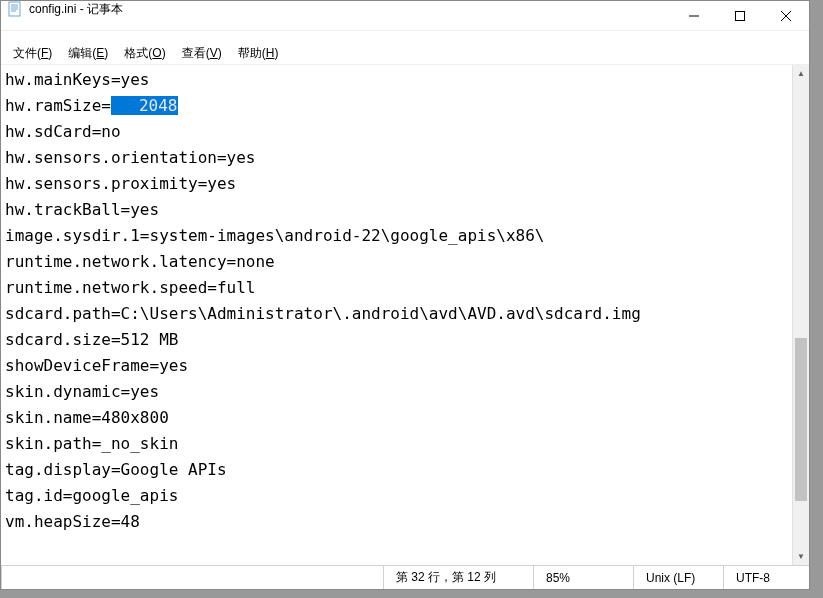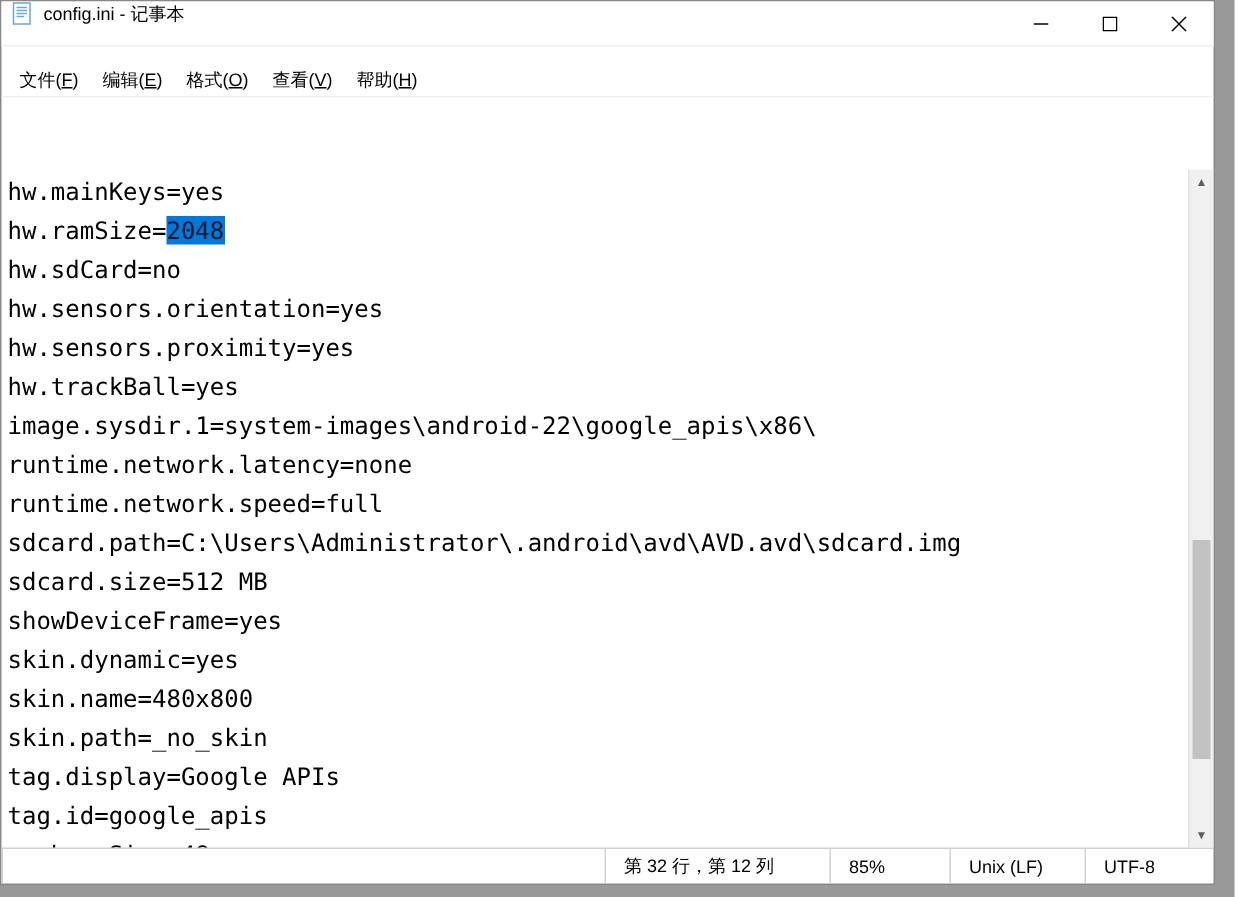--- a/index.html
+++ b/index.html
@@ -63,36 +63,36 @@
     .menu-item {
       padding: 2px 6px;
       cursor: pointer;
     }
     .menu-item u { text-decoration: underline; }
     .editor-wrap {
       flex: 1;
       display: flex;
       overflow: hidden;
       position: relative;
-      margin-top: 48px;
     }
     .editor {
       flex: 1;
       padding: 2px 4px;
       font-family: "Microsoft YaHei", Consolas, monospace;
       font-size: 16px;
       line-height: 26px;
       color: #000;
       white-space: pre;
       overflow: hidden;
     }
     .editor .line { display: block; }
     .sel {
       background: #0078d7;
-      color: #0f172a;
+      color: #e5e5e5;
+      padding-left: 28px;
     }
     .scrollbar {
       width: 17px;
       background: #f0f0f0;
       display: flex;
       flex-direction: column;
       border-left: 1px solid #e0e0e0;
     }
     .scroll-arrow {
       height: 17px;
@@ -124,21 +124,21 @@
       padding: 4px 12px;
       display: flex;
       align-items: center;
     }
     .status-spacer {
       flex: 1;
       border-left: 1px solid #d0d0d0;
     }
     .status-cell.pos { width: 150px; }
     .status-cell.zoom { width: 80px; }
-    .status-cell.eol { width: 90px; }
+    .status-cell.eol { width: 90px; margin-left: 20px; }
     .status-cell.enc { width: 86px; }
   </style>
 </head>
 <body>
 
 <div class="window">
   <div class="titlebar">
     <span class="title-icon">
       <svg viewBox="0 0 16 16" width="16" height="16">
         <rect x="2" y="1" width="11" height="14" fill="#fff" stroke="#6aa6d6" stroke-width="1"></rect>

